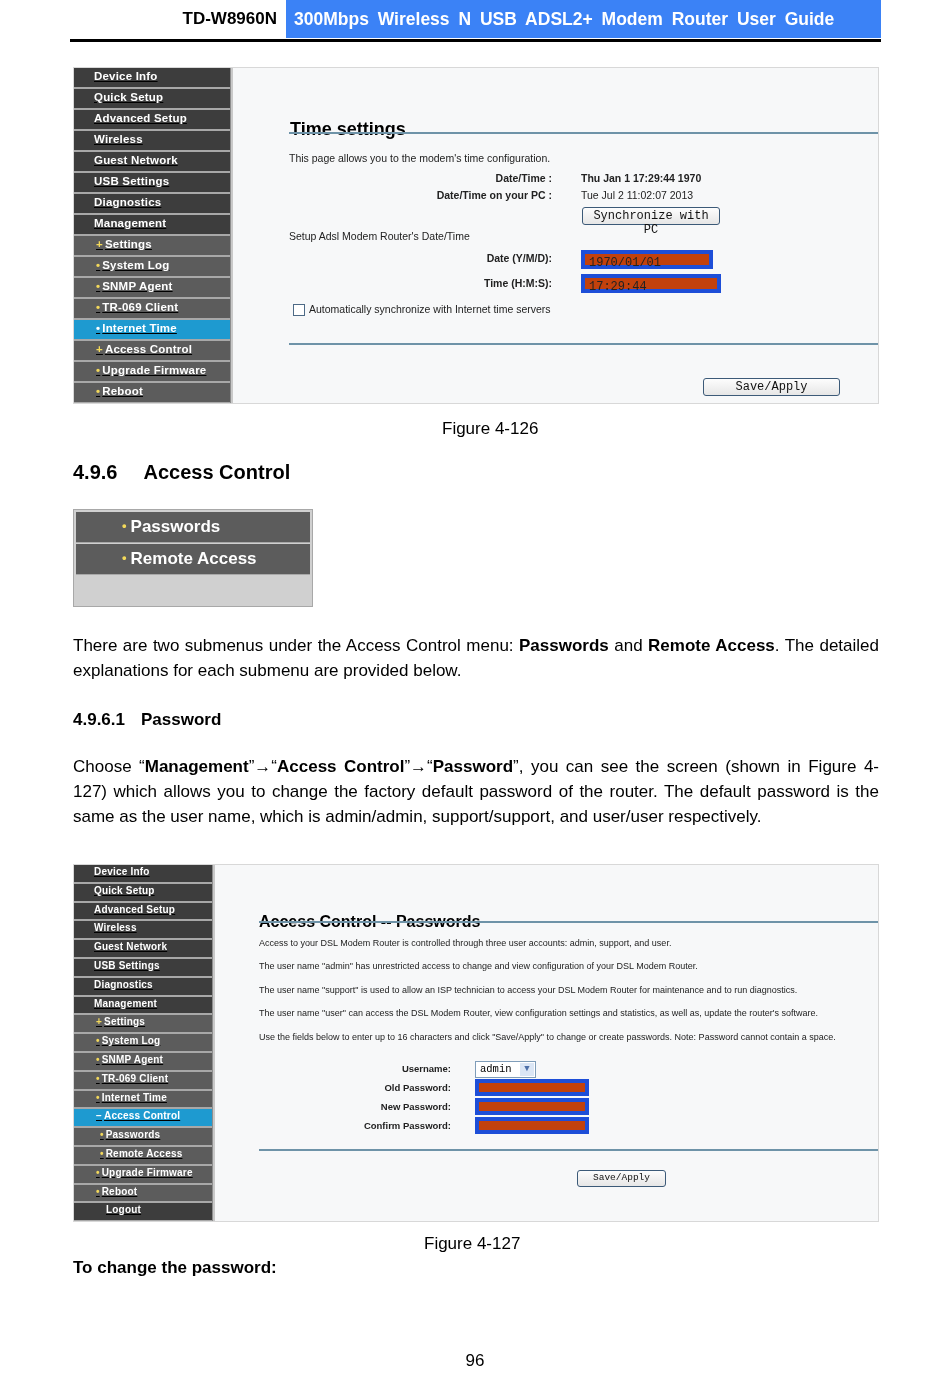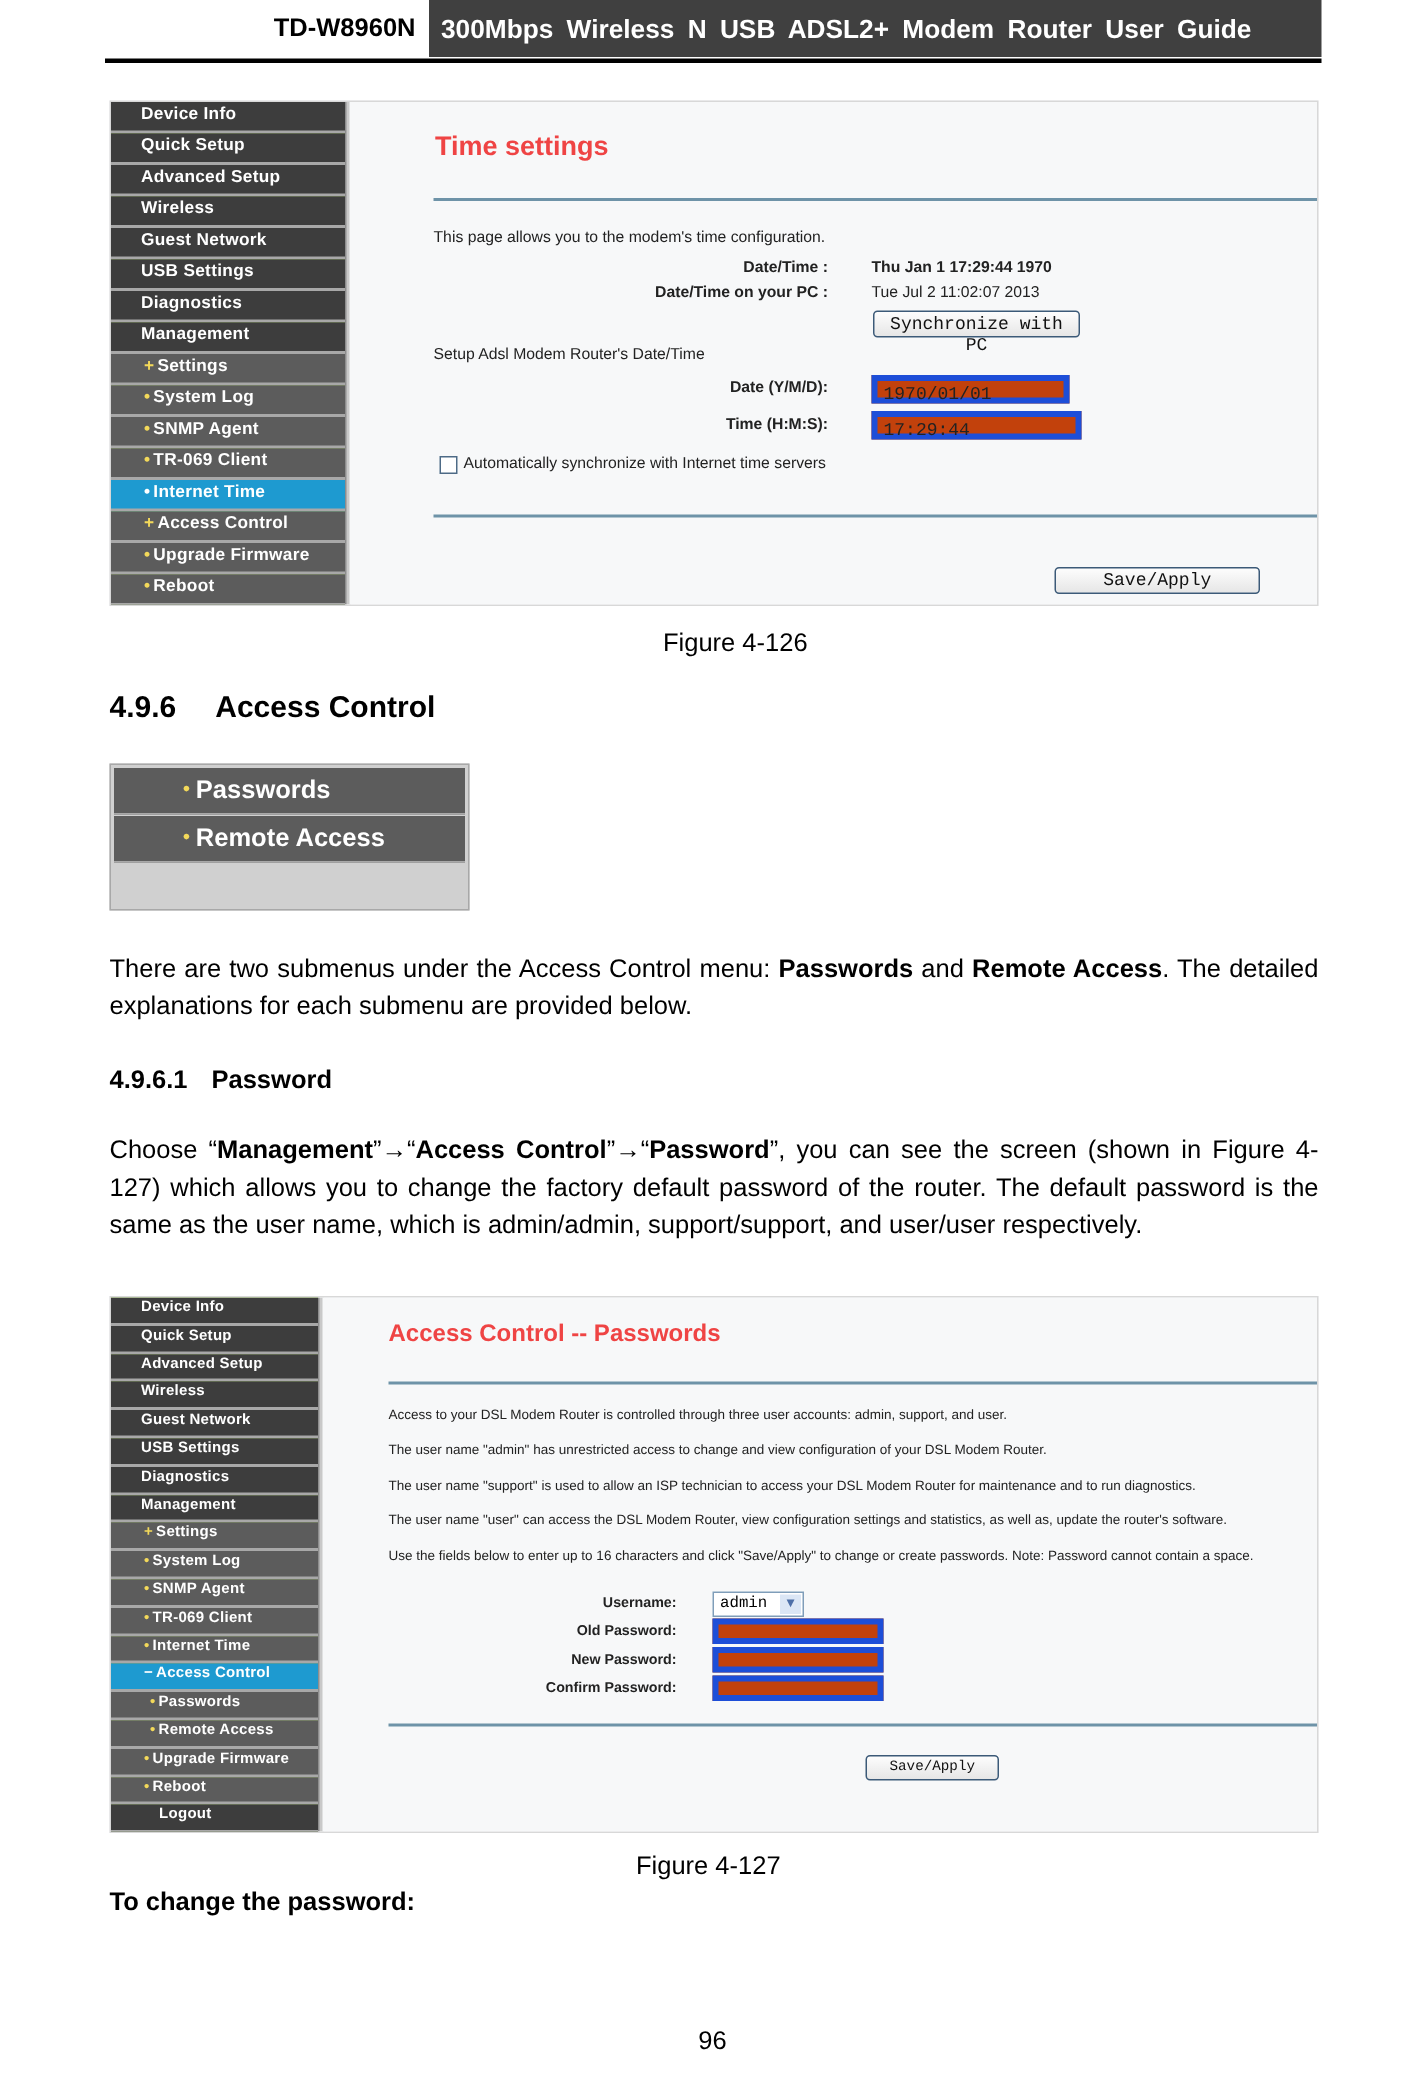--- a/index.html
+++ b/index.html
@@ -2,35 +2,35 @@
 <html><head>
 <meta charset="utf-8">
 <style>
   * { box-sizing: border-box; margin: 0; padding: 0; }
   html, body { width: 950px; height: 1387px; background: #ffffff; }
   body { position: relative; font-family: "Liberation Sans", sans-serif; color: #000; overflow: hidden; }
 
   
   .hdr { position: absolute; left: 70px; top: 0; width: 811px; height: 42px; }
   .hdr-model { position: absolute; right: 604px; top: 9px; font-size: 17px; font-weight: bold; letter-spacing: 0px; }
-  .hdr-title { position: absolute; left: 216px; top: 0; width: 595px; height: 38px; background: #404040; color: #fff; font-size: 17.5px; font-weight: bold; padding: 9px 0 0 8px; word-spacing: 4px; white-space: nowrap; }
+  .hdr-title { position: absolute; left: 216px; top: 0; width: 595px; height: 38px; background: #3b82f6; color: #fff; font-size: 17.5px; font-weight: bold; padding: 9px 0 0 8px; word-spacing: 4px; white-space: nowrap; }
   .hdr-rule { position: absolute; left: 0; top: 39px; width: 811px; height: 3px; background: #000; }
 
   
   .panel { position: absolute; background: #f7f8f9; border: 1px solid #d8d8d8; overflow: hidden; }
-  .side { position: absolute; left: 0; top: 0; bottom: 0; background: #84cc16; }
+  .side { position: absolute; left: 0; top: 0; bottom: 0; background: #be185d; text-decoration: underline; }
   .side-item { height: 21px; border-bottom: 2px solid #a8a8a8; background: #3d3d3d; color: #fff; font-weight: bold; font-size: 11.5px; padding: 2px 0 0 20px; white-space: nowrap; letter-spacing: 0.2px; }
   .side-item.sub { background: #5c5c5c; padding-left: 22px; }
   .side-item.subsub { background: #5c5c5c; padding-left: 26px; }
   .side-item.active { background: #1e9ad0; }
   .side-item .b { color: #f3d95a; margin-right: 2px; }
   .side-item.active .b { color: #fff; }
   .side-divider { position: absolute; top: 0; bottom: 0; width: 3px; background: #c9c9c9; border-left: 1px solid #8d8d8d; }
   .content { position: absolute; top: 0; right: 0; bottom: 0; background: #f7f8f9; }
-  .ui-title { position: absolute; font-size: 18px; font-weight: bold; color: #ef4444; }
+  .ui-title { position: absolute; font-size: 18px; font-weight: bold; color: #000000; margin-top: 32px; }
   .ui-hr { position: absolute; height: 2px; background: #6e93a8; }
   .ui-text { position: absolute; font-size: 10.5px; color: #222; white-space: nowrap; }
   .ui-label { position: absolute; font-size: 10.5px; font-weight: bold; color: #222; text-align: right; white-space: nowrap; }
   .ui-val { position: absolute; font-size: 10.5px; color: #222; white-space: nowrap; }
   .ui-val.bold { font-weight: bold; }
   .ui-input { position: absolute; height: 19px; border: 4px solid #1d4ed8; background: #c2410c; font-family: "Liberation Mono", monospace; font-size: 12px; padding: 2px 4px; color: #222; }
   .ui-btn { position: absolute; height: 18px; border: 1px solid #3c5a78; border-radius: 3px; background: linear-gradient(#fdfdfd, #e6e6e6); font-family: "Liberation Mono", monospace; font-size: 12px; text-align: center; padding-top: 1px; color: #111; }
   .ui-check { position: absolute; width: 12px; height: 12px; border: 1px solid #4d6a86; background: #fff; }
   .ui-select { position: absolute; height: 17px; border: 1px solid #7f9db9; background: #fff; font-family: "Liberation Mono", monospace; font-size: 10.5px; padding: 1px 4px; }
   .ui-select .arrow { position: absolute; right: 1px; top: 1px; width: 14px; height: 13px; background: #dbe6f5; color: #4d6fa8; font-size: 9px; text-align: center; line-height: 13px; }

